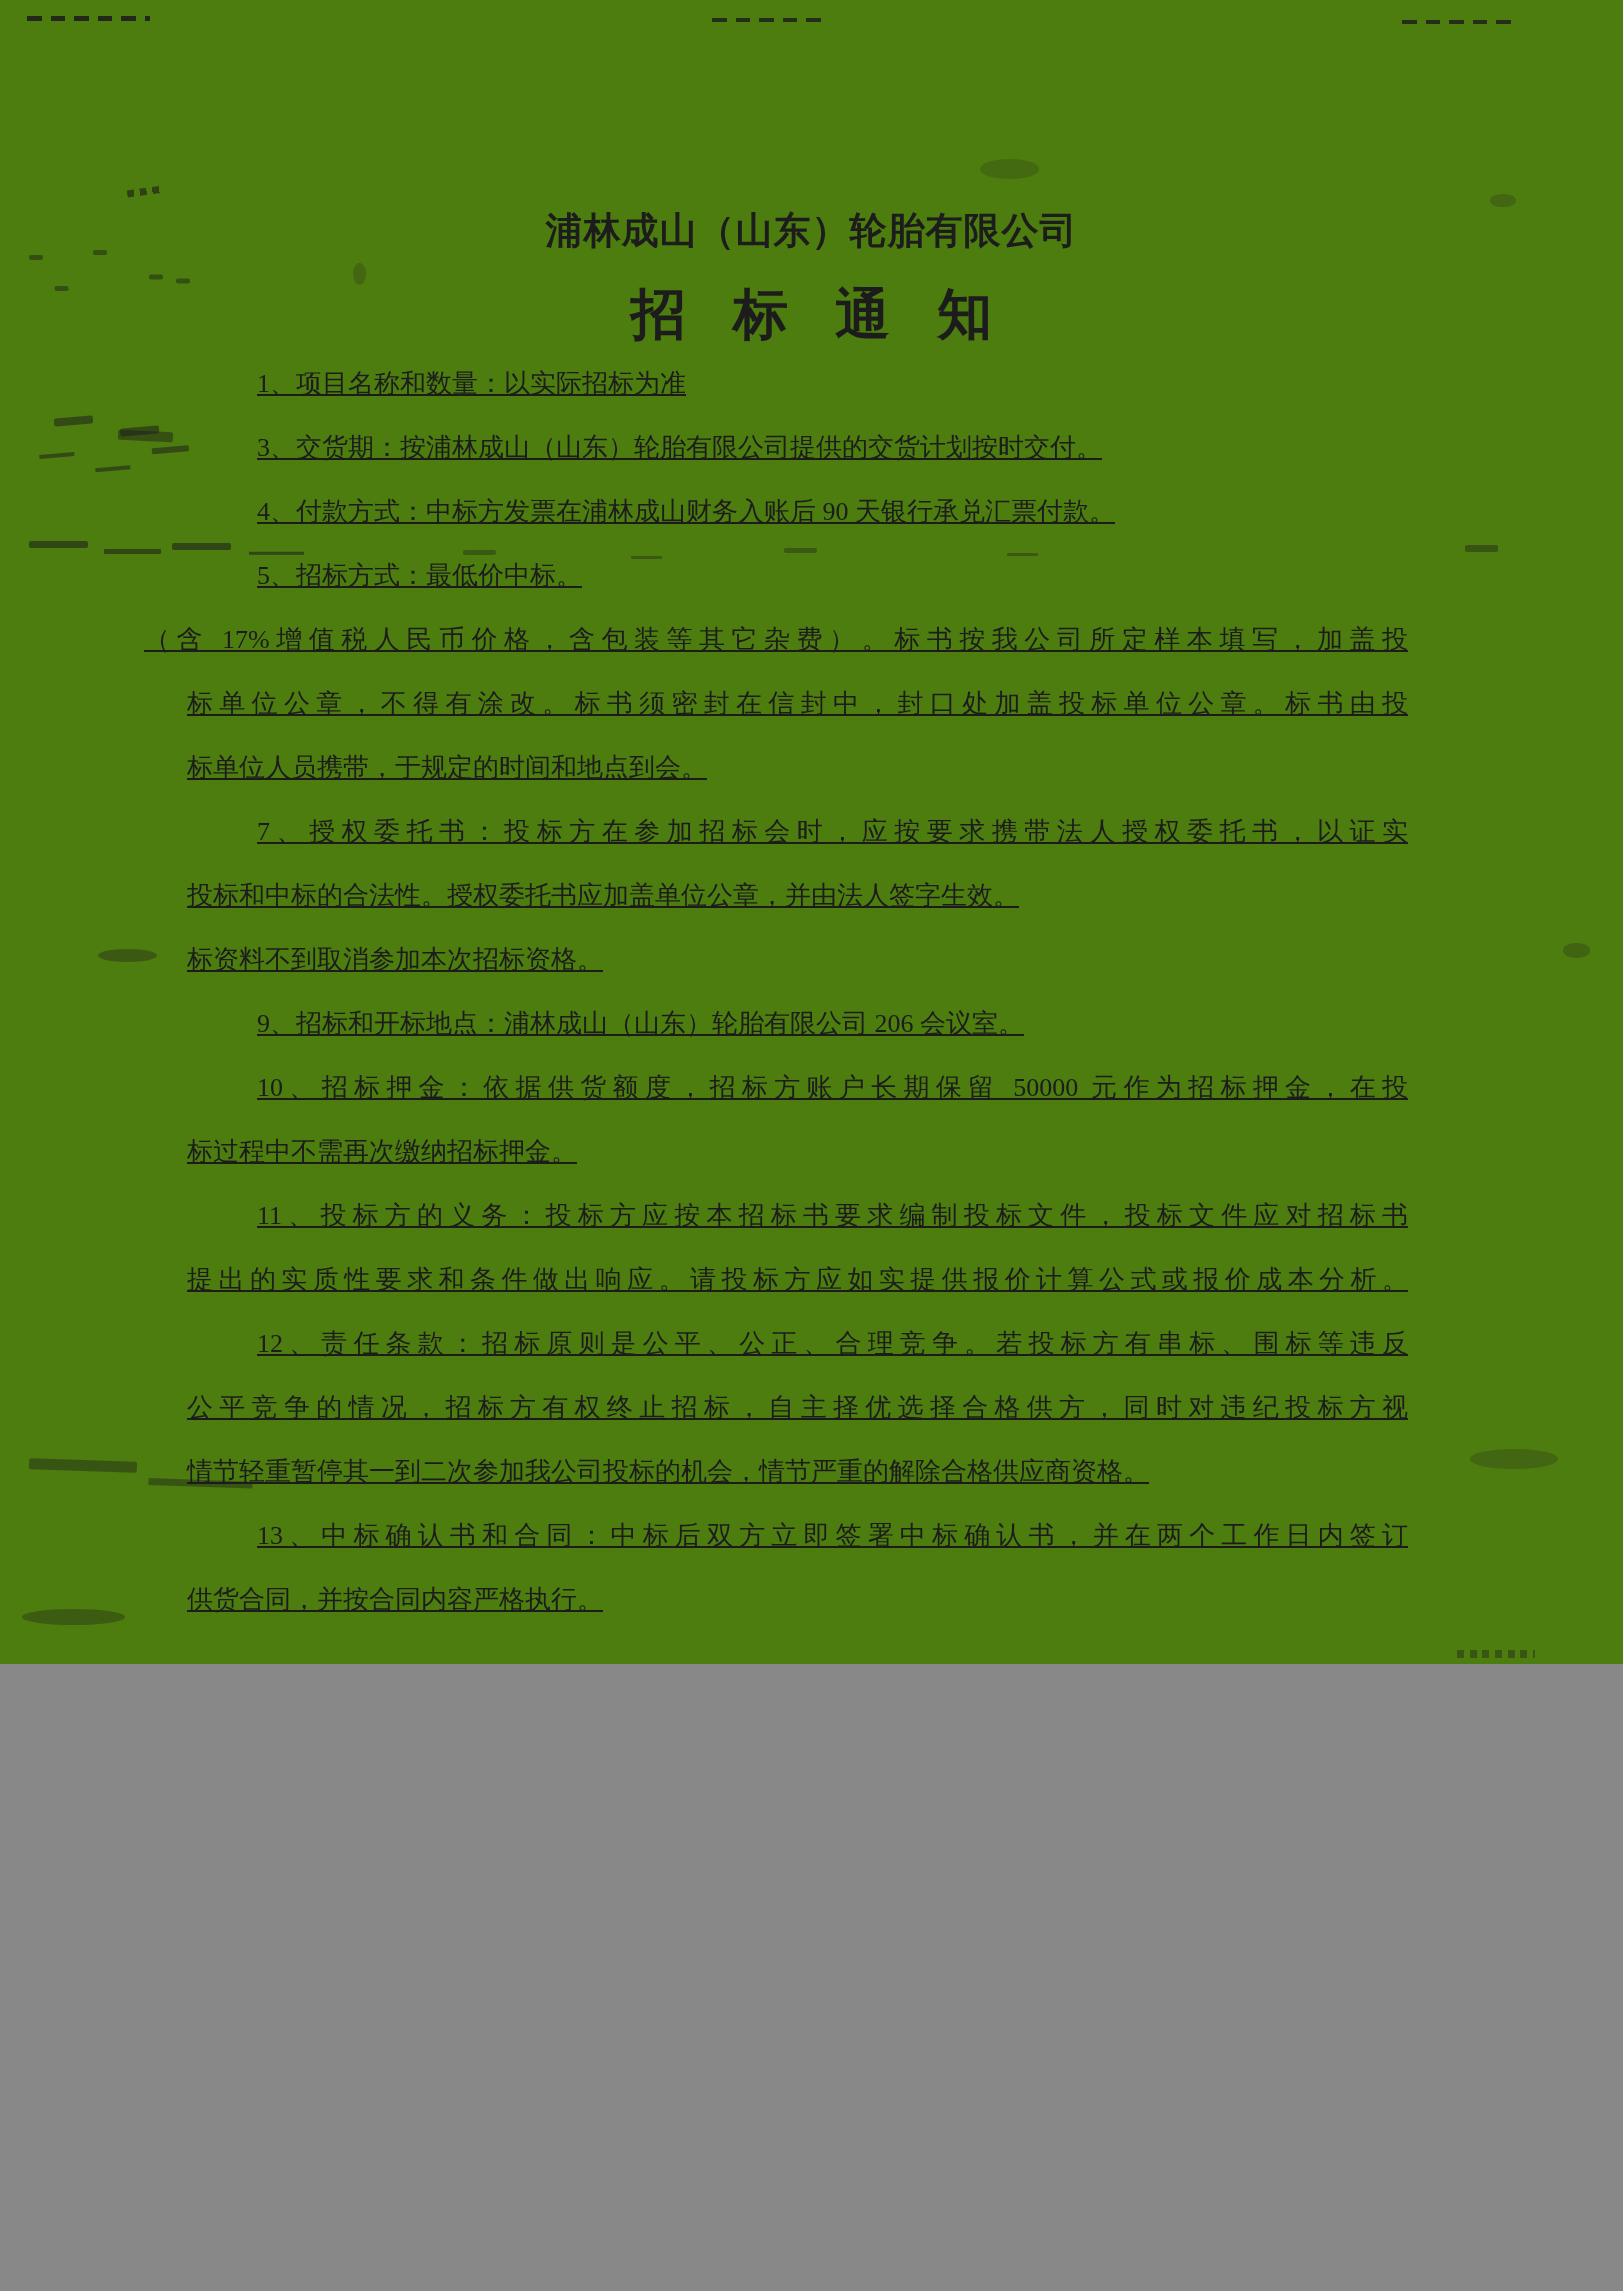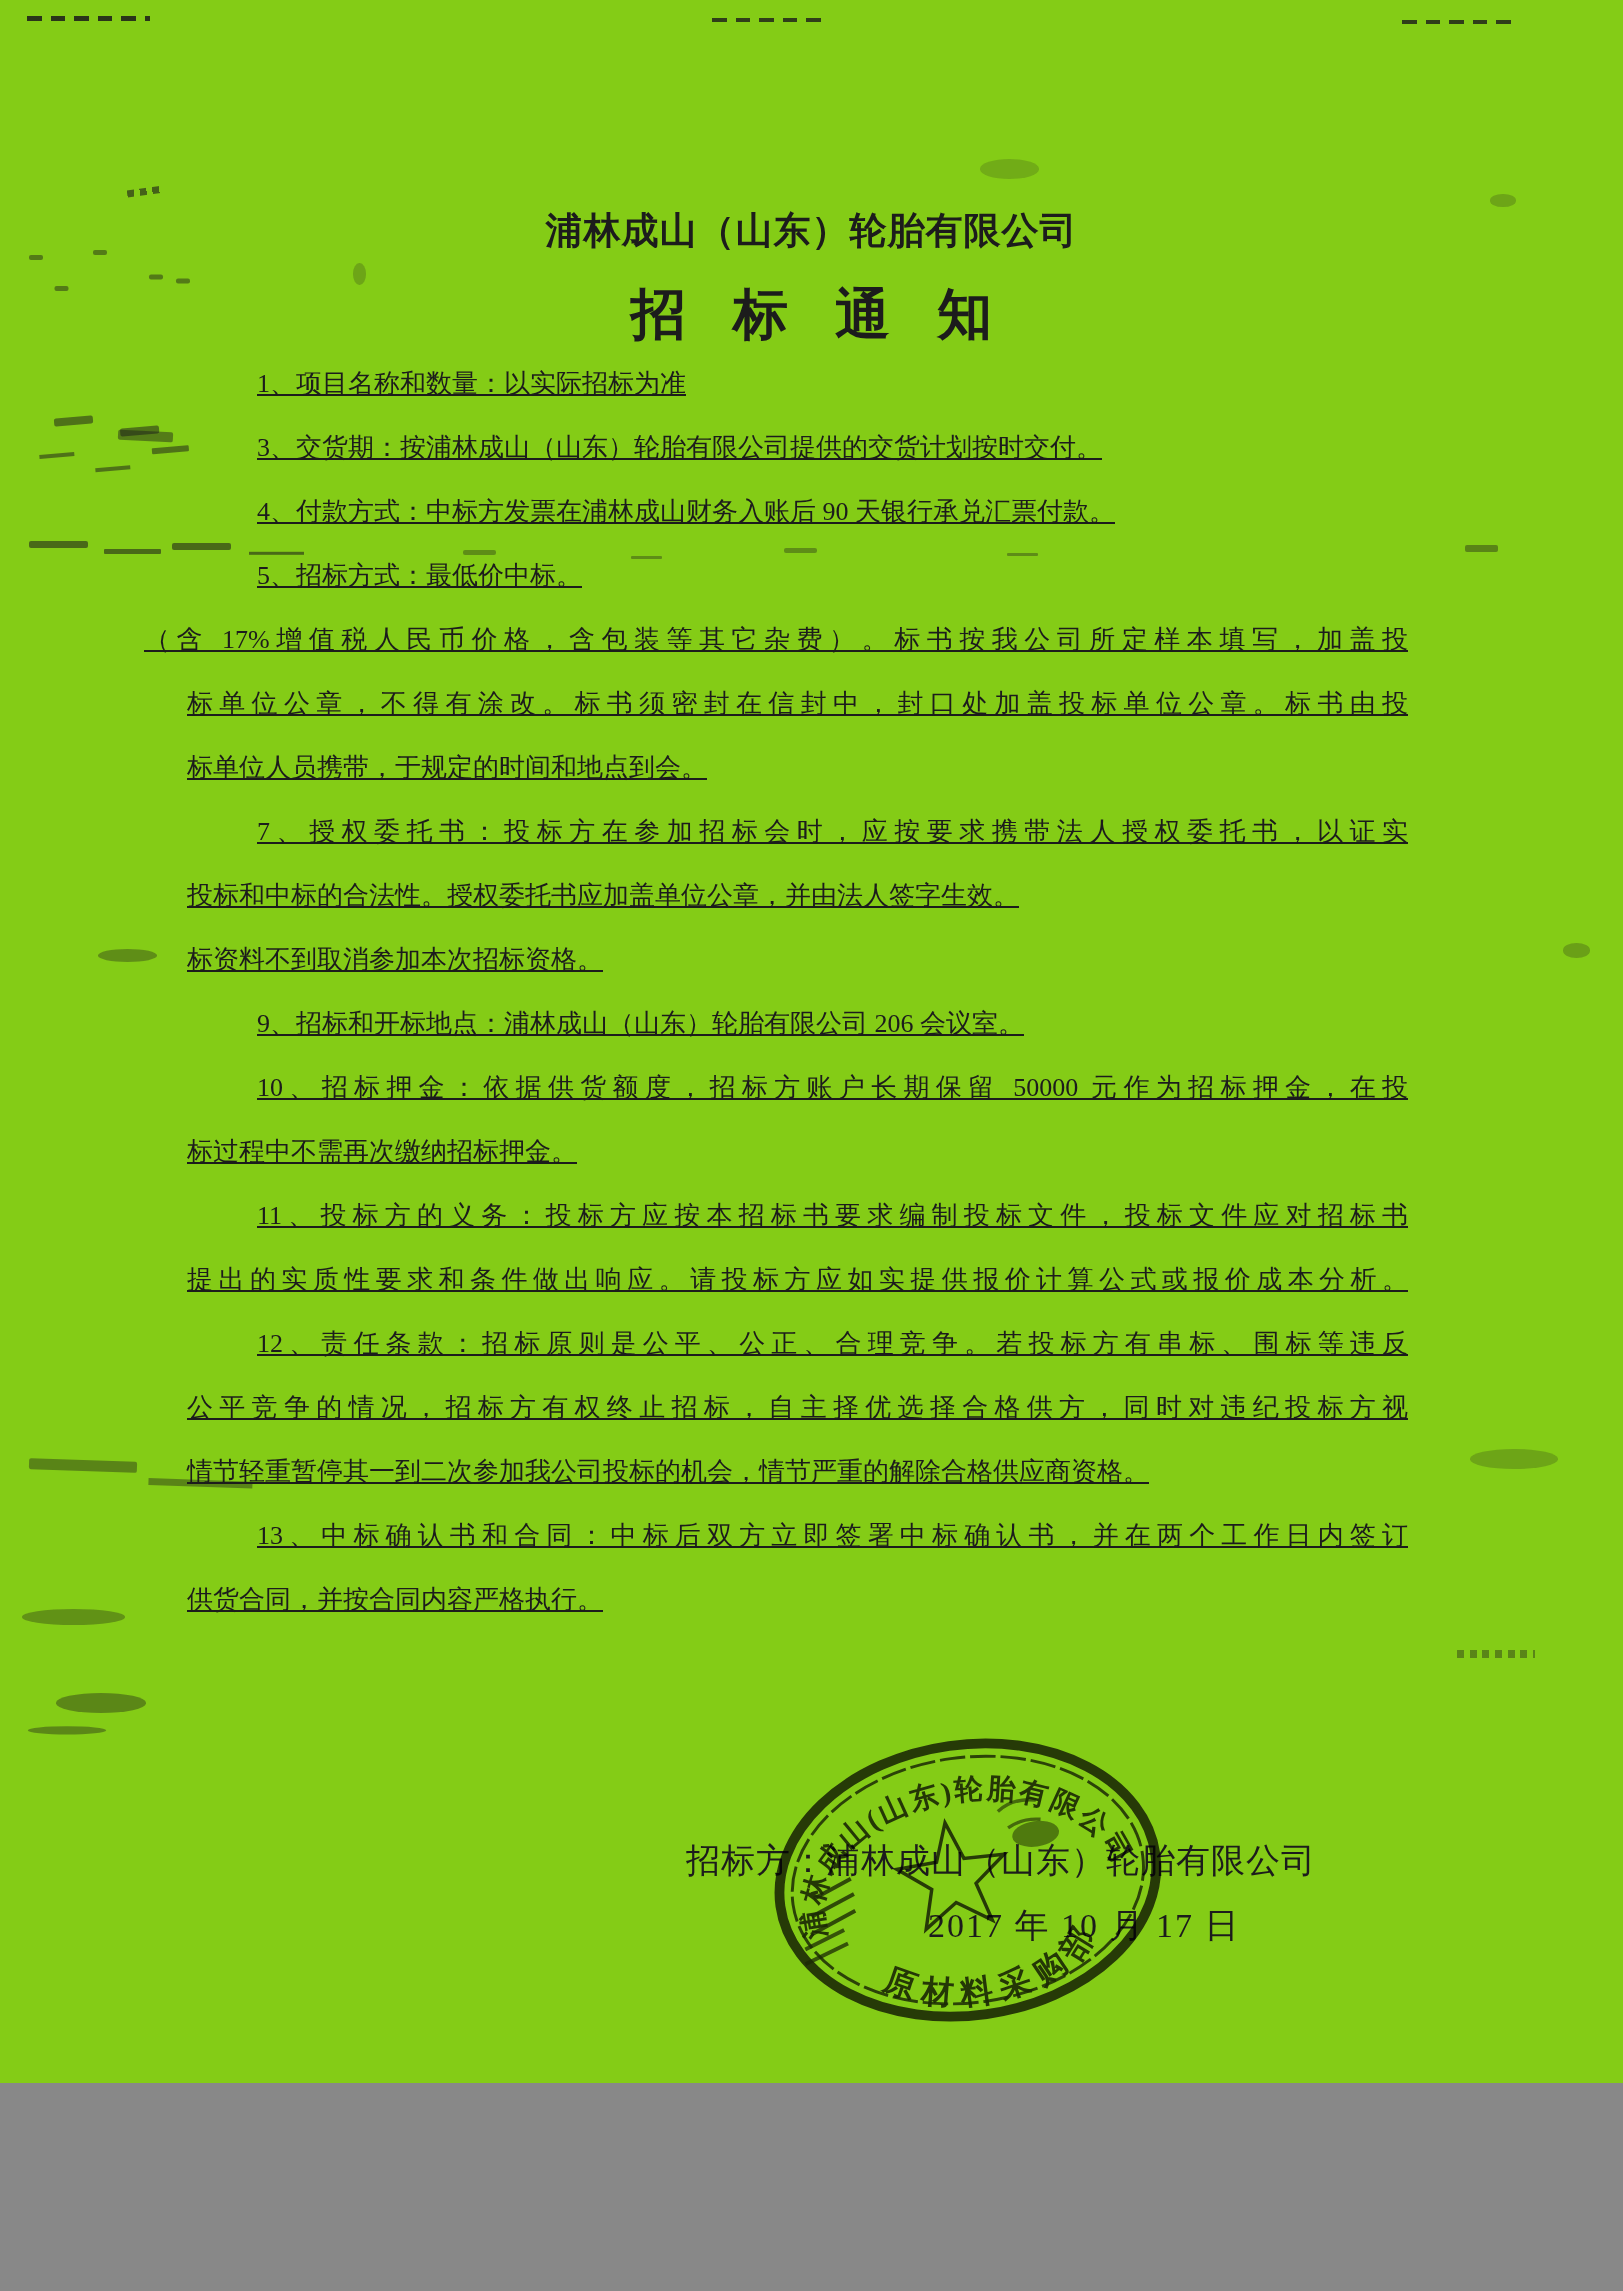--- a/index.html
+++ b/index.html
@@ -1,20 +1,20 @@
 <!DOCTYPE html>
 <html><head>
 <meta charset="utf-8">
 <style>
   html,body { margin:0; padding:0; background:#888; }
   .page {
     position:relative;
-    width:1623px; height:2083px;
+    width:1623px; height:1664px;
     margin:0 auto;
-    background:#84cc16;
+    background:#4d7c0f;
     color:#1c1c1c;
     font-family:"Liberation Serif","DejaVu Serif",serif;
     overflow:hidden;
   }
   
   .company-heading {
     position:absolute; top:210px; left:0; width:100%;
     text-align:center; font-size:37px; line-height:41px;
     font-weight:bold; letter-spacing:1px;
   }

